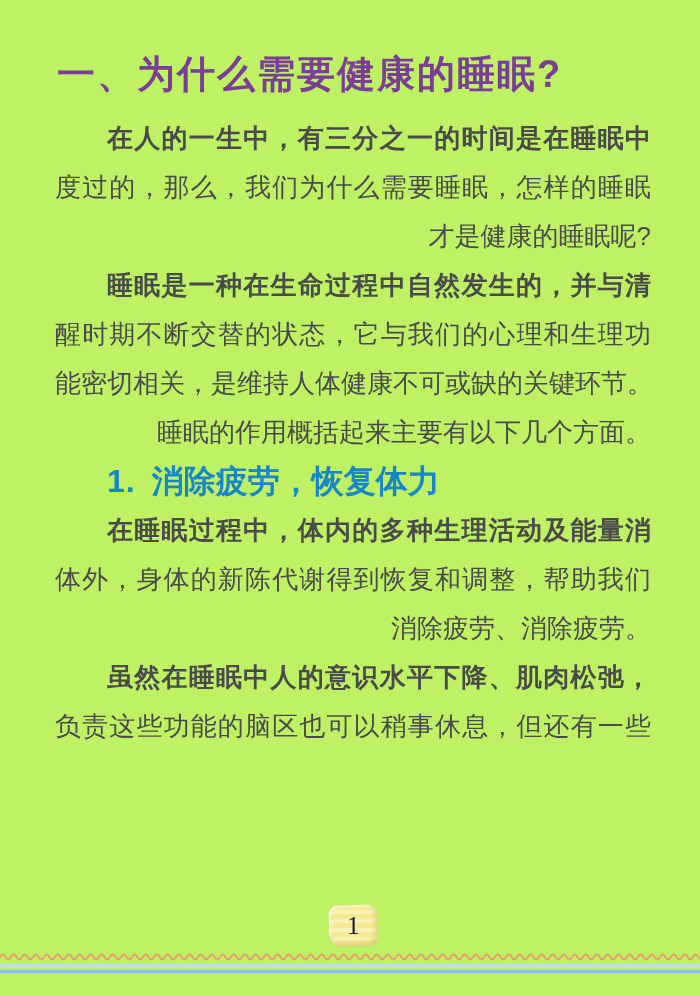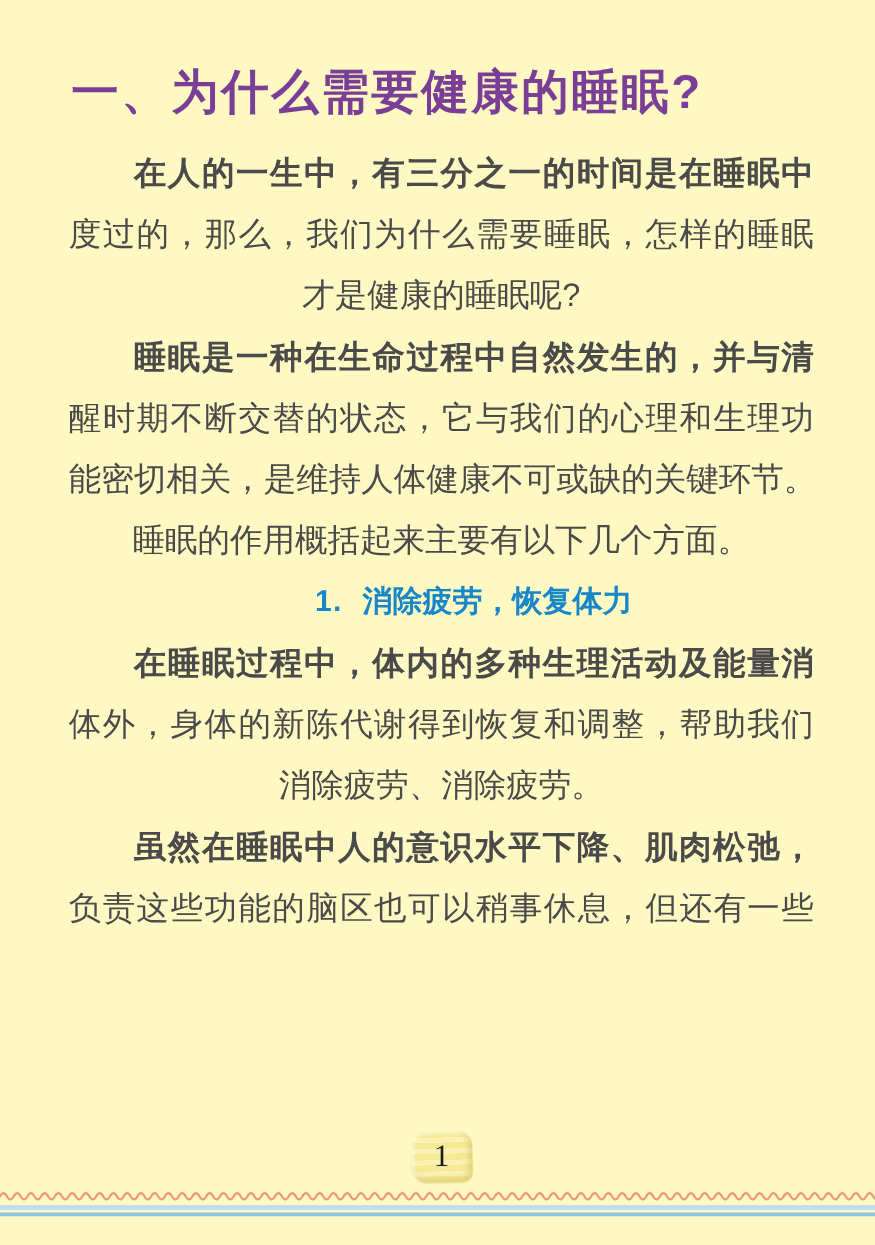--- a/index.html
+++ b/index.html
@@ -1,20 +1,20 @@
 <!DOCTYPE html>
 <html style="--title-color: #7b3e97; --heading-color: #1787c9; --body-color: #4a4a4a; --note-yellow: #f5e993; --wave-orange: #ec9b73; --rule-light-blue: #bfdff0; --rule-dark-blue: #8cc4e4;"><head>
 <meta charset="utf-8">
 <style>
   html, body { margin: 0; padding: 0; background: #ffffff; }
   .page {
     position: relative;
     width: 700px;
     height: 996px;
-    background: #fef9c3;
+    background: #bef264;
     overflow: hidden;
     font-family: "Liberation Sans", "DejaVu Sans", sans-serif;
   }
   .section-title {
     position: absolute;
     left: 57px;
     top: 50px;
     font-size: 38px;
     line-height: 48px;
     font-weight: bold;
@@ -27,36 +27,35 @@
     left: 55px;
     top: 114px;
     width: 596px;
   }
   .line {
     font-size: 26px;
     line-height: 49px;
     height: 49px;
     color: var(--body-color, #4a4a4a);
     white-space: nowrap;
-    text-align: center;
+    text-align: right;
   }
   .line.justify {
     text-align: justify;
     text-align-last: justify;
   }
   .line.indent { text-indent: 52px; font-weight: bold; }
   .subheading {
-    font-size: 24px;
+    font-size: 32px;
     line-height: 49px;
     height: 49px;
     font-weight: 600;
     color: var(--heading-color, #1787c9);
     padding-left: 52px;
     white-space: nowrap;
-    text-align: center;
   }
   .subheading .num { margin-right: 16px; letter-spacing: 1px; }
   .page-note {
     position: absolute;
     left: 329px;
     top: 905px;
     width: 49px;
     height: 41px;
     background: repeating-linear-gradient(180deg,
       var(--note-yellow, #f5e993) 0px, var(--note-yellow, #f5e993) 5px,

